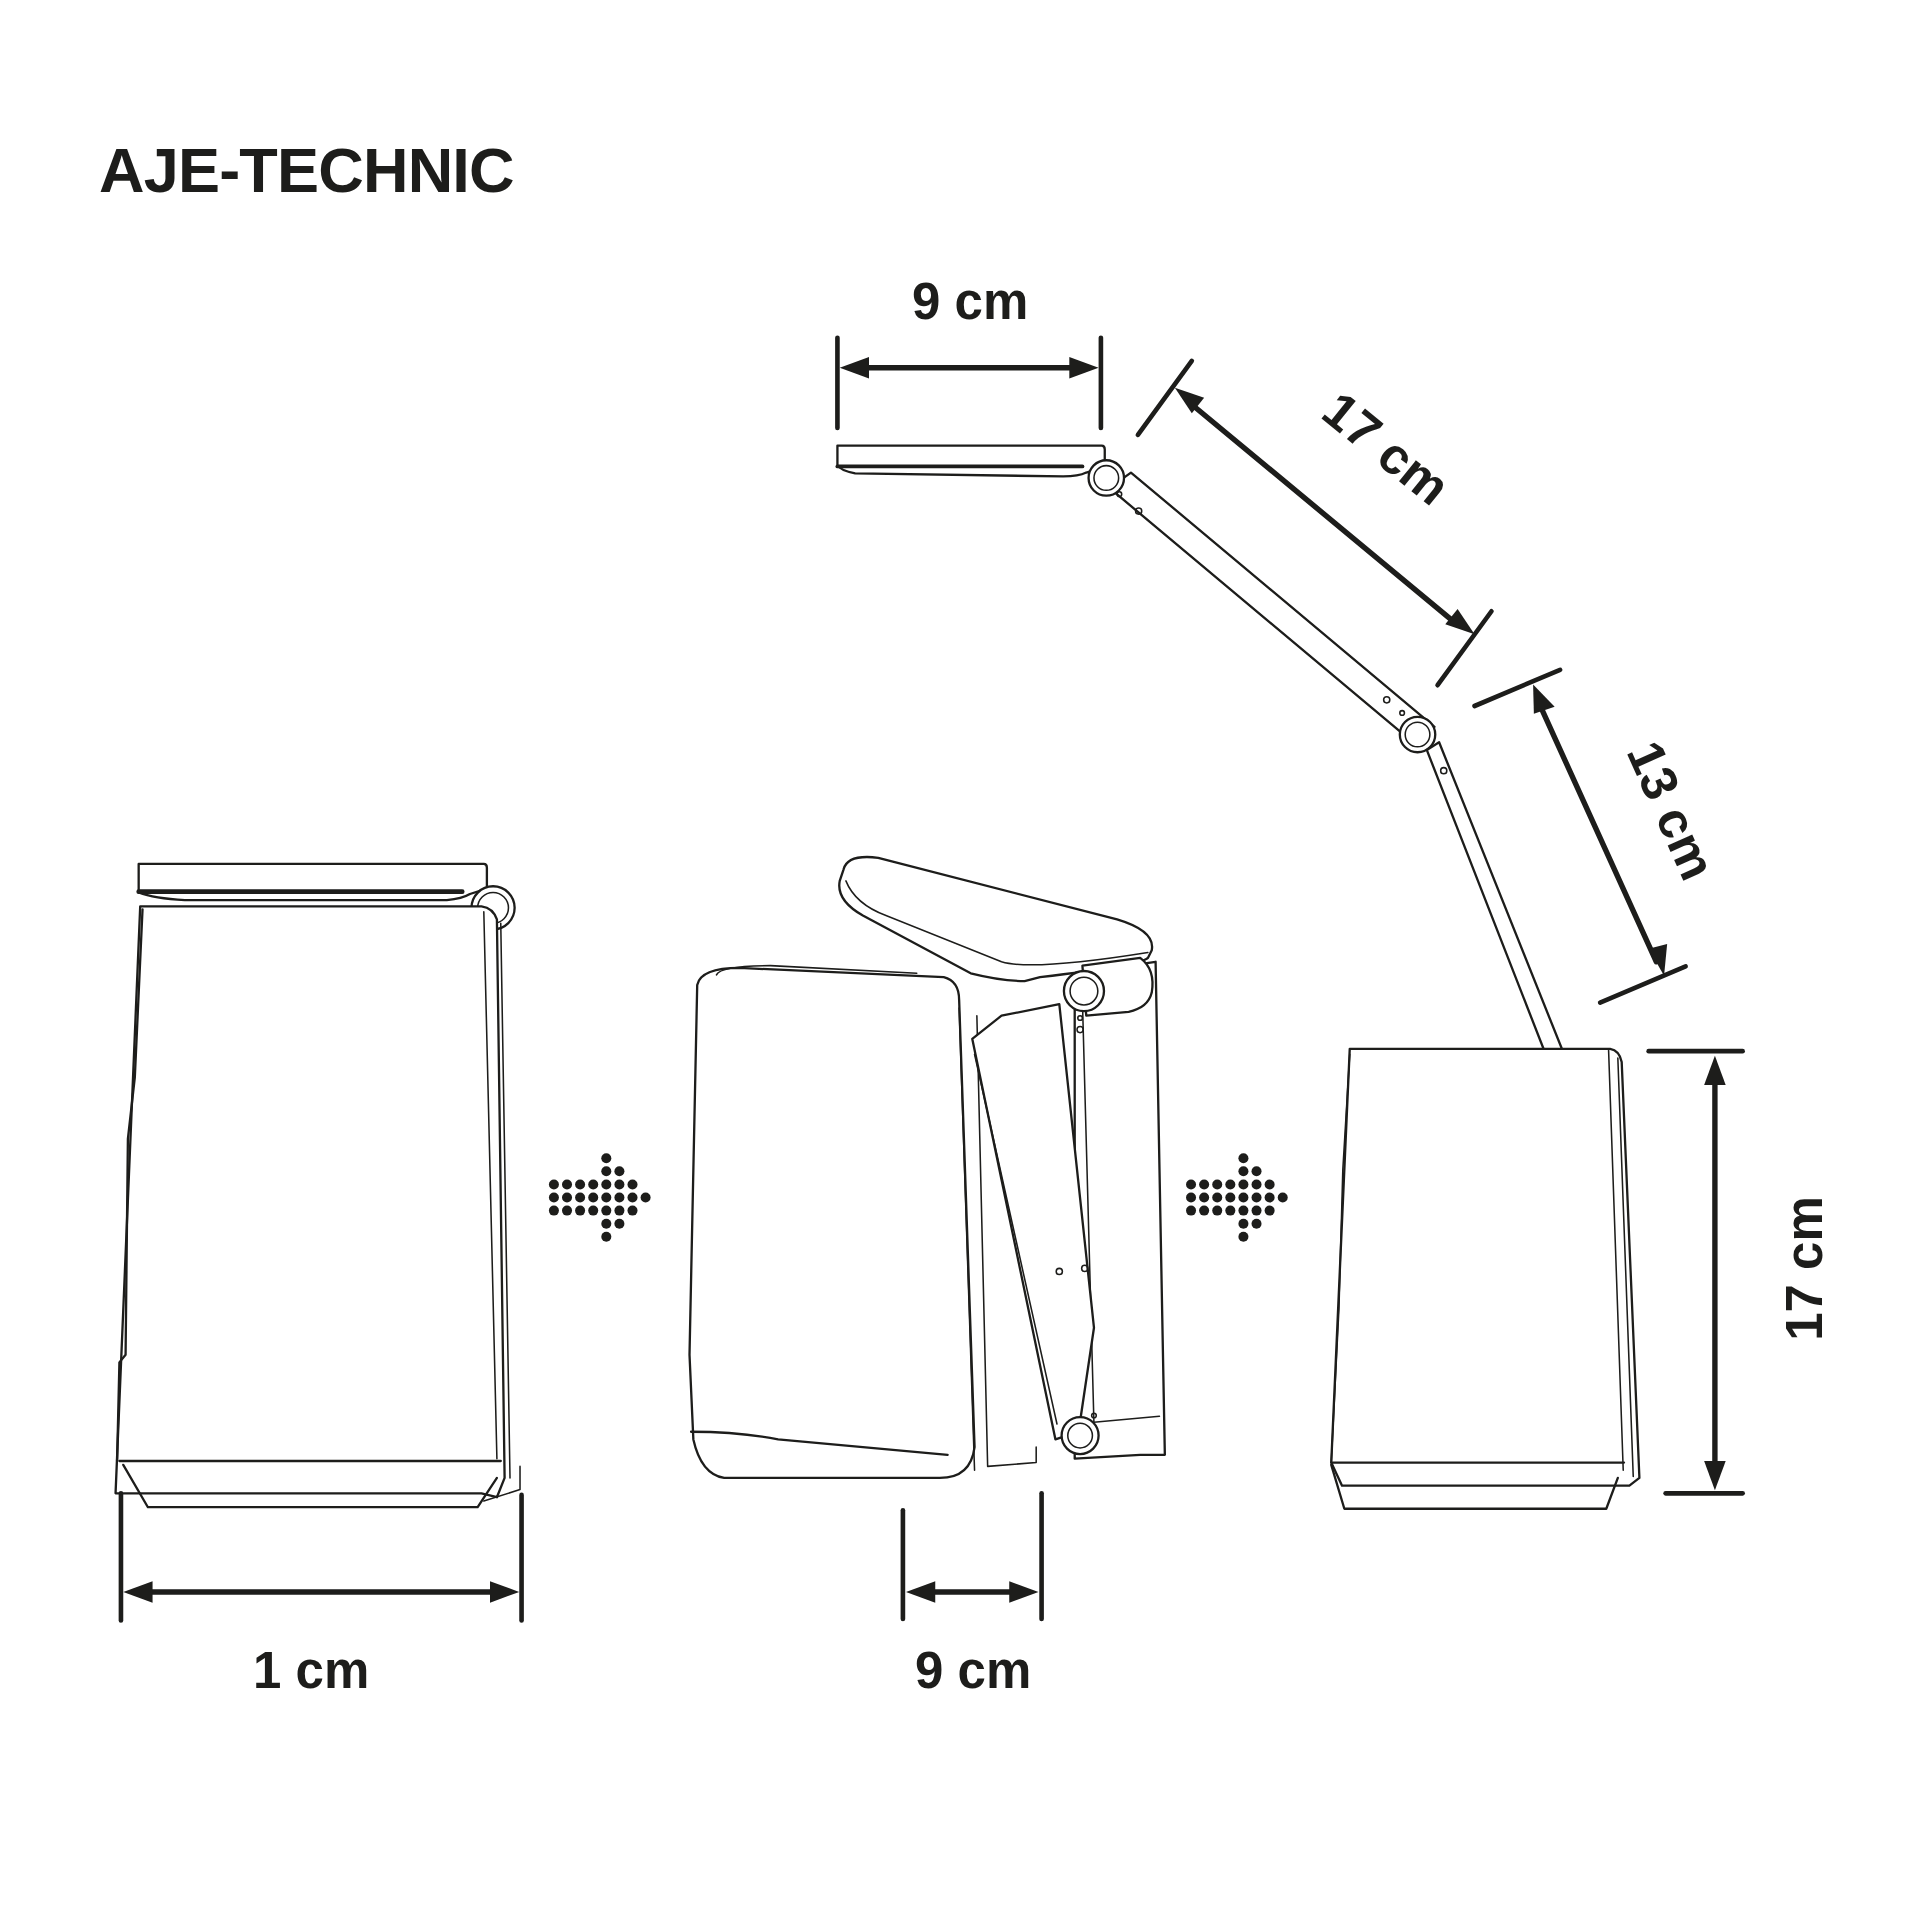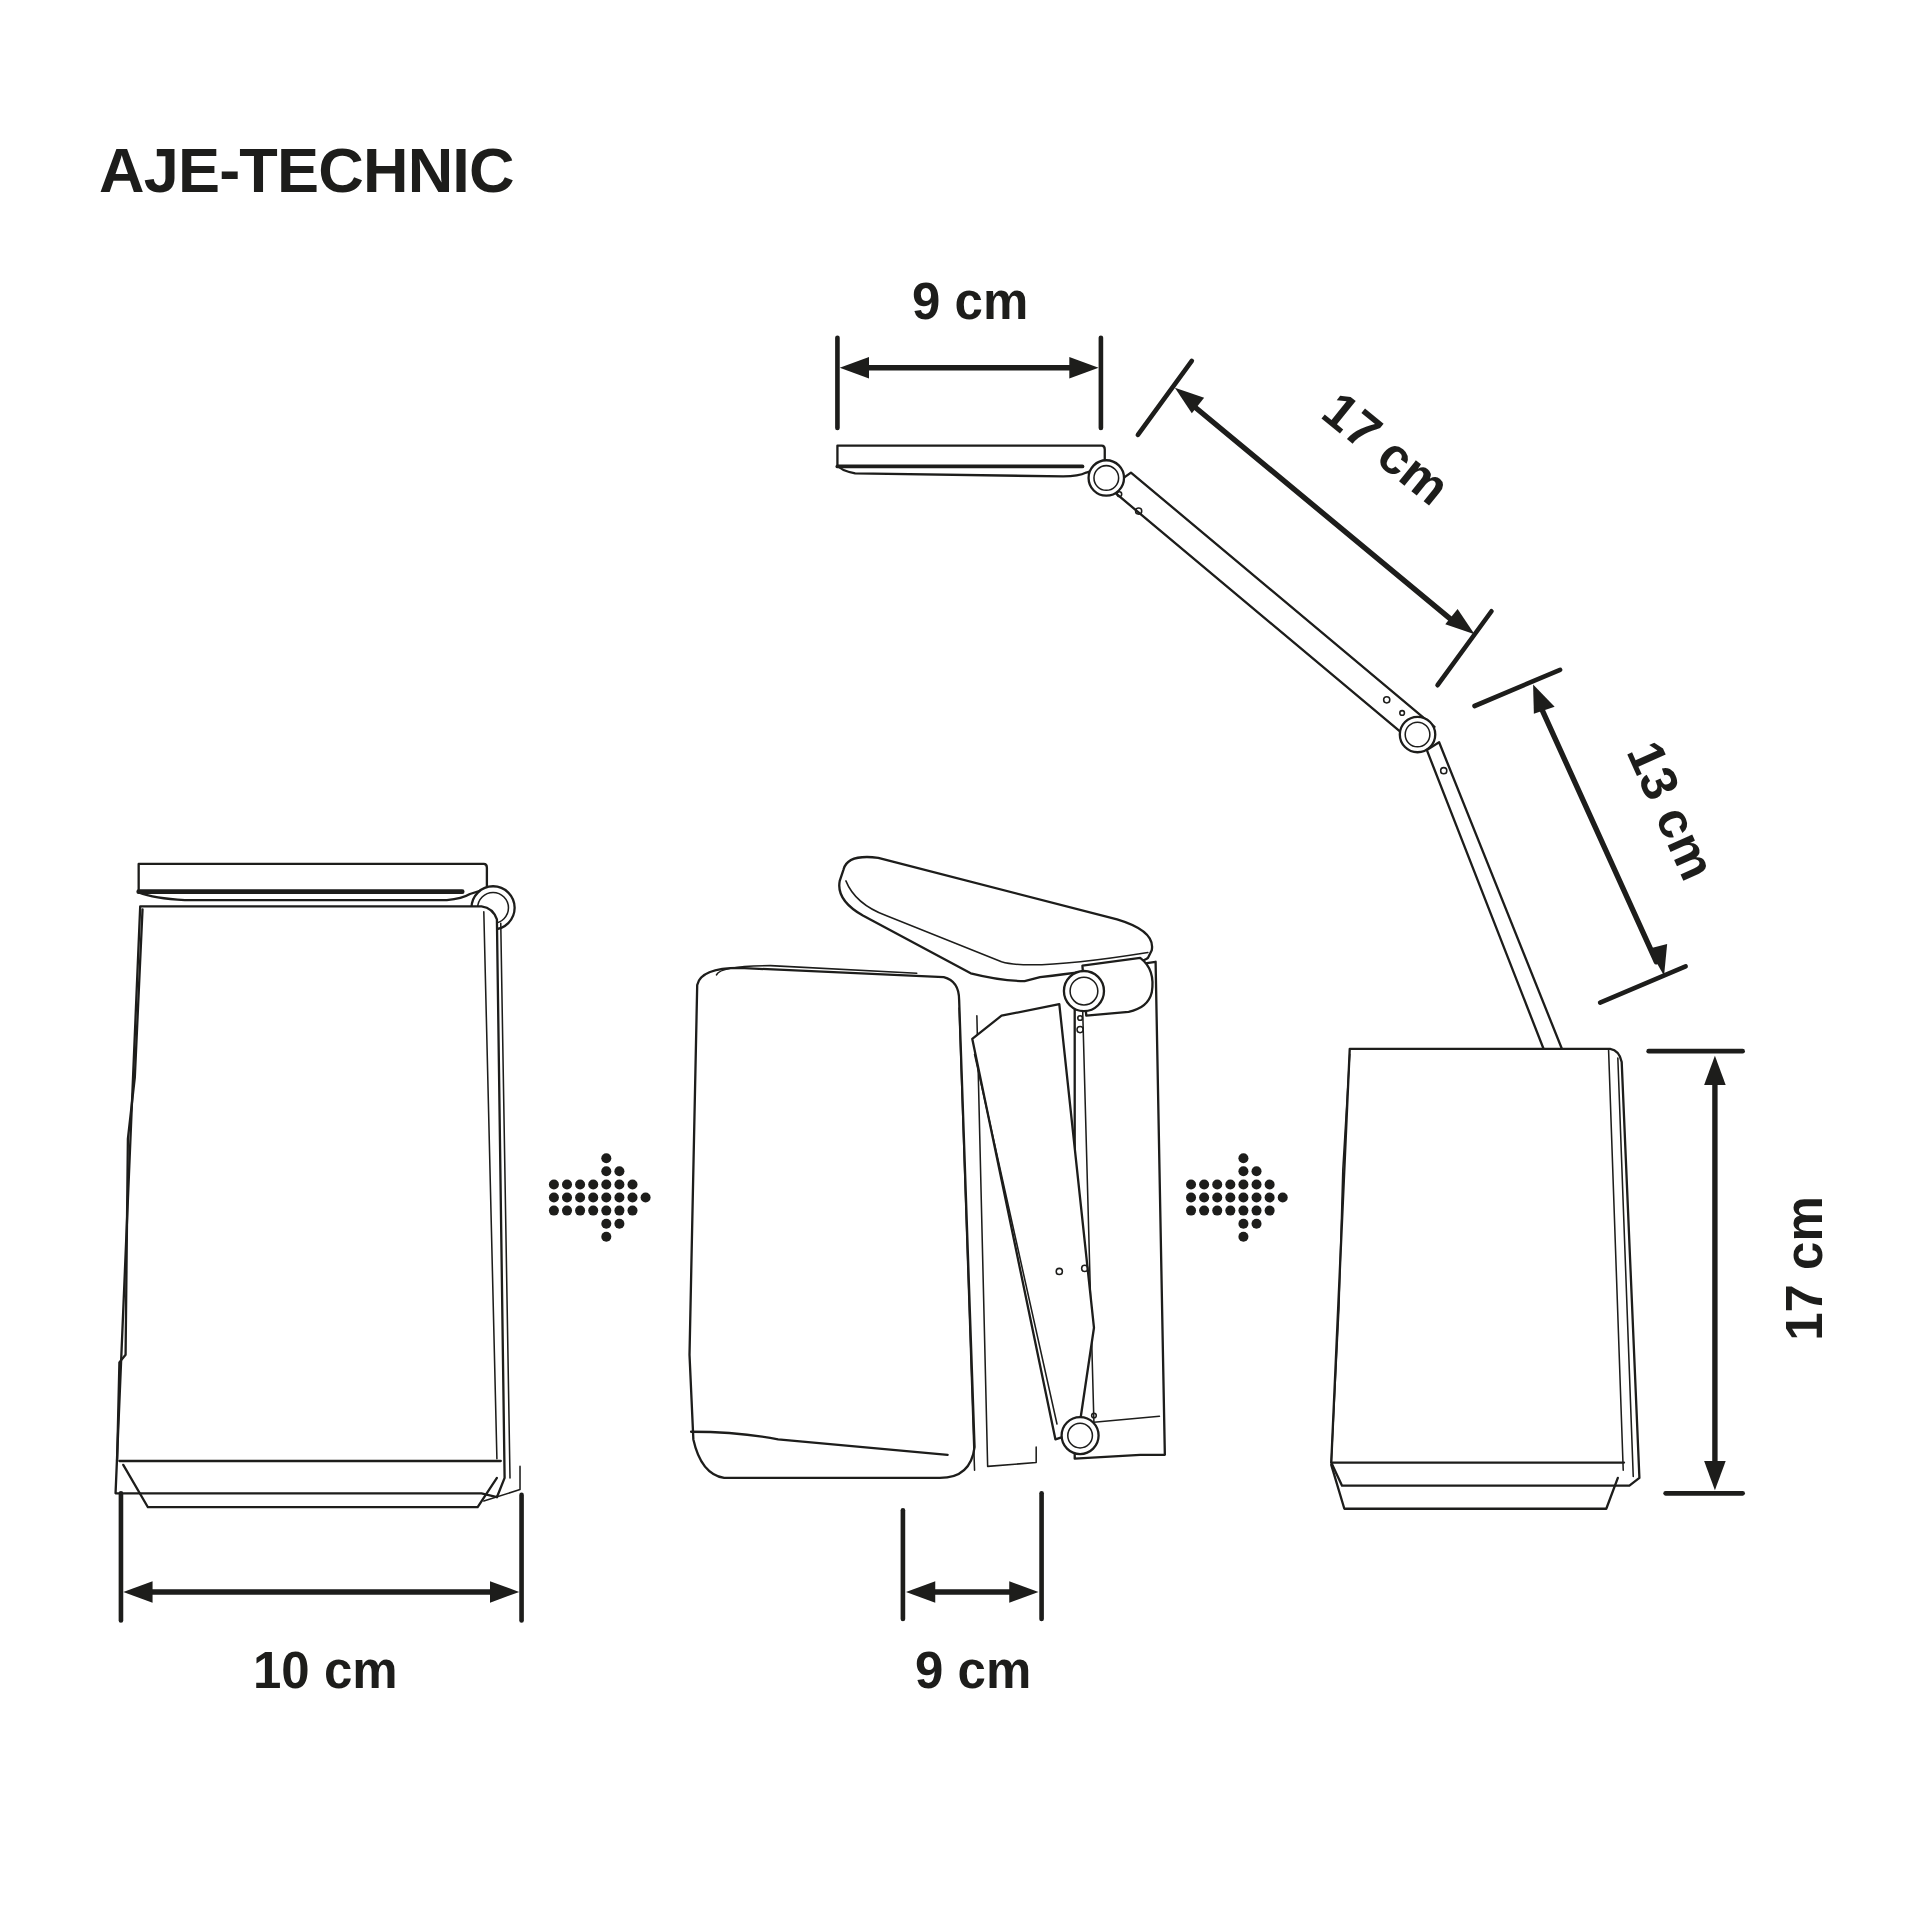--- a/index.html
+++ b/index.html
@@ -192,21 +192,21 @@
 
     <g>
       <line class="tick" x1="2140" y1="1306" x2="2262" y2="1306"></line>
       <line class="tick" x1="2162" y1="1880" x2="2262" y2="1880"></line>
       <line class="dim" x1="2226" y1="1340" x2="2226" y2="1845"></line>
       <polygon class="head" points="2226,1312 2212,1350 2240,1350"></polygon>
       <polygon class="head" points="2226,1876 2212,1838 2240,1838"></polygon>
     </g>
   </svg>
 
-  <div class="dimlabel" style="left:253px; top:1600px;">10 cm</div>
+  <div class="dimlabel" style="left:253px; top:1600px;">1 cm</div>
   <div class="dimlabel" style="left:915px; top:1600px;">9 cm</div>
   <div class="dimlabel" style="left:912px; top:231px;">9 cm</div>
   <div class="dimlabel" style="left:1314px; top:378px; transform: rotate(39deg);">17 cm</div>
   <div class="dimlabel" style="left:1599px; top:740px; transform: rotate(66deg);">13 cm</div>
   <div class="dimlabel" style="left:1732px; top:1198px; transform: rotate(-90deg);">17 cm</div>
 
 </div>
 
 
 </body></html>

